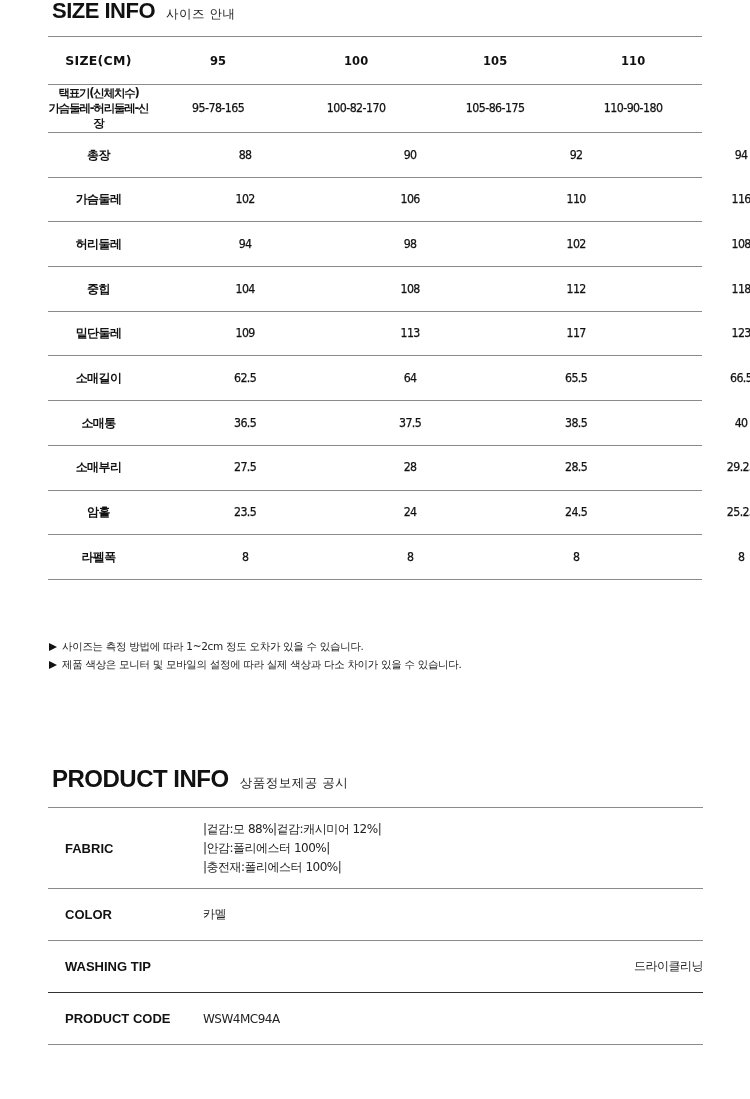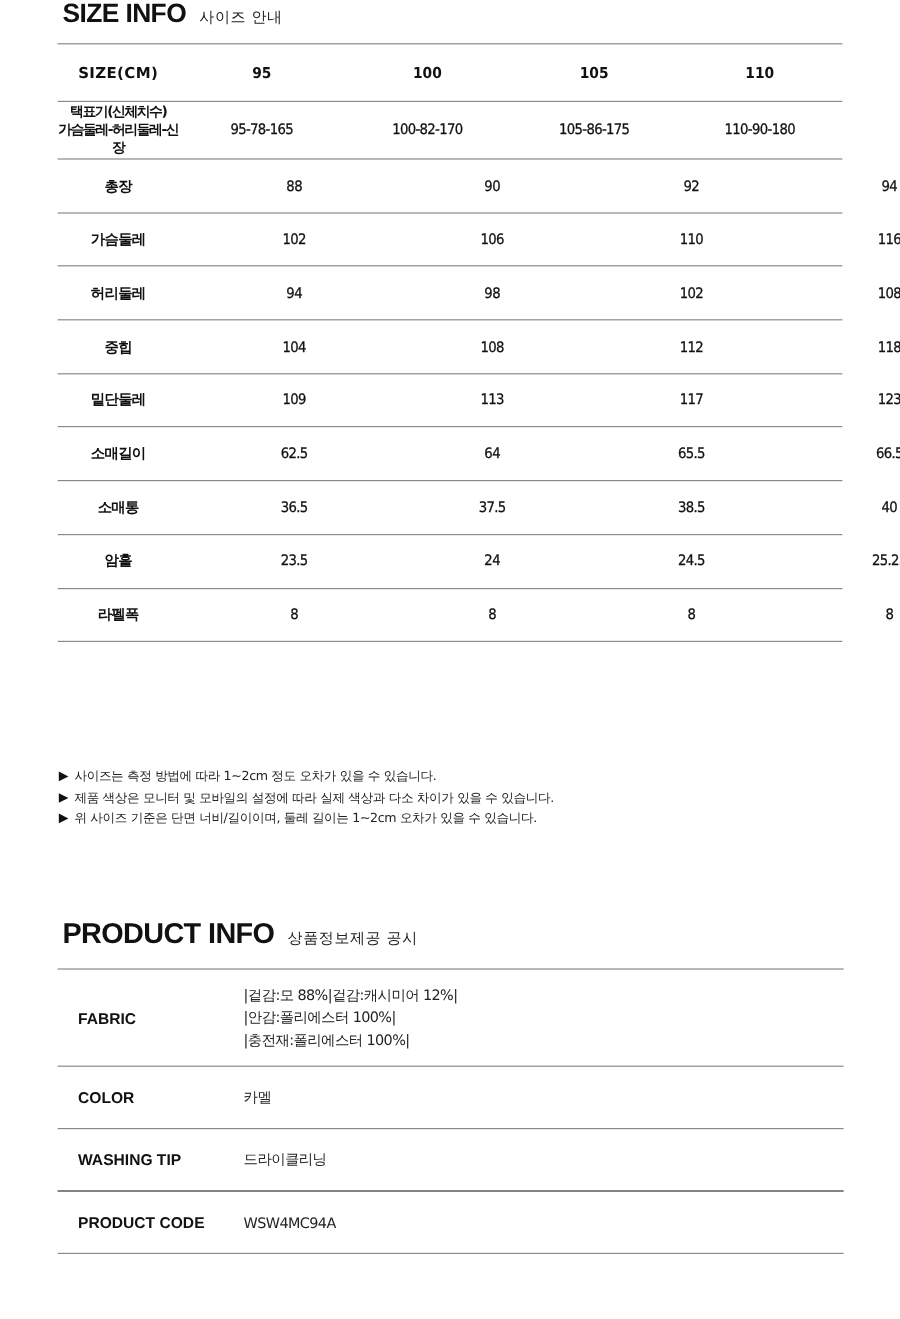--- a/index.html
+++ b/index.html
@@ -35,21 +35,21 @@
     .size-row.tag .cell.label { font-size: 11.5px; letter-spacing: -1.2px; line-height: 1.3; }
 
     
     .notes { position: absolute; left: 49px; top: 638px; }
     .note { display: flex; align-items: center; height: 17.8px; font-family: "DejaVu Sans", sans-serif; font-size: 10.5px; color: #222; letter-spacing: -0.3px; white-space: nowrap; }
     .note .arrow { display: inline-block; width: 0; height: 0; border-top: 4.5px solid transparent; border-bottom: 4.5px solid transparent; border-left: 8px solid #111; margin-right: 5px; }
 
     
     .product-table { position: absolute; left: 48px; top: 807px; width: 655px; border-top: 1.5px solid #8a8a8a; }
     .p-row { display: flex; align-items: center; border-bottom: 1.5px solid #8a8a8a; }
-    .p-row.dark { border-bottom-color: #333; }
+    .p-row.dark { border-bottom-color: #333; justify-content: space-between; }
     .p-row.fabric { height: 81px; }
     .p-row.std { height: 52px; }
     .p-row .p-label { width: 155px; padding-left: 17px; font-family: "Liberation Sans", sans-serif; font-weight: 700; font-size: 13px; color: #111; letter-spacing: 0; }
     .p-row .p-value { font-family: "DejaVu Sans", sans-serif; font-size: 12px; color: #222; letter-spacing: -0.5px; }
     .p-row .p-value .line { display: block; line-height: 19px; }
   </style>
 </head>
 <body>
 
 <div class="section-title" id="size-title">
@@ -120,20 +120,27 @@
     <div class="cell val">66.5</div>
   </div>
   <div class="size-row data">
     <div class="cell label">소매통</div>
     <div class="cell val">36.5</div>
     <div class="cell val">37.5</div>
     <div class="cell val">38.5</div>
     <div class="cell val">40</div>
   </div>
   <div class="size-row data">
+    <div class="cell label">소매부리</div>
+    <div class="cell val">27.5</div>
+    <div class="cell val">28</div>
+    <div class="cell val">28.5</div>
+    <div class="cell val">29.25</div>
+  </div>
+  <div class="size-row data">
     <div class="cell label">암홀</div>
     <div class="cell val">23.5</div>
     <div class="cell val">24</div>
     <div class="cell val">24.5</div>
     <div class="cell val">25.25</div>
   </div>
   <div class="size-row data">
     <div class="cell label">라펠폭</div>
     <div class="cell val">8</div>
     <div class="cell val">8</div>
@@ -143,24 +150,20 @@
 </div>
 
 <div class="notes">
   <div class="note">
     <span class="arrow"></span>
     <span>사이즈는 측정 방법에 따라 1~2cm 정도 오차가 있을 수 있습니다.</span>
   </div>
   <div class="note">
     <span class="arrow"></span>
     <span>제품 색상은 모니터 및 모바일의 설정에 따라 실제 색상과 다소 차이가 있을 수 있습니다.</span>
-  </div>
-  <div class="note">
-    <span class="arrow"></span>
-    <span>위 사이즈 기준은 단면 너비/길이이며, 둘레 길이는 1~2cm 오차가 있을 수 있습니다.</span>
   </div>
 </div>
 
 <div class="section-title" id="product-title">
   <span class="main">PRODUCT INFO</span>
   <span class="sub">상품정보제공 공시</span>
 </div>
 
 <div class="product-table">
   <div class="p-row fabric">

